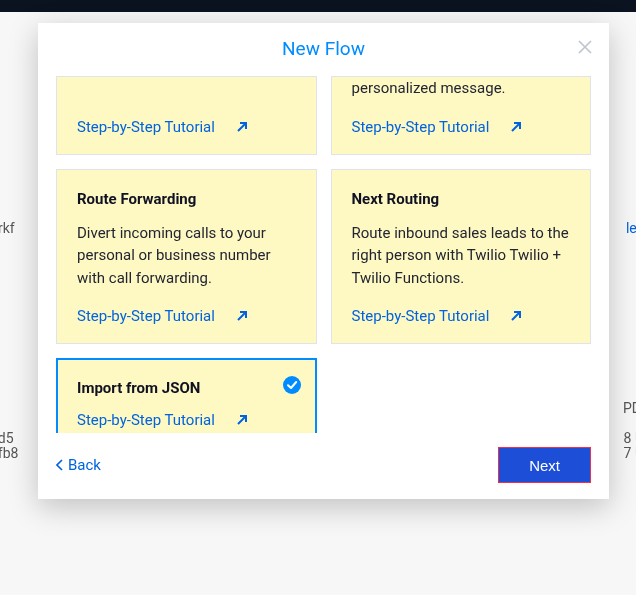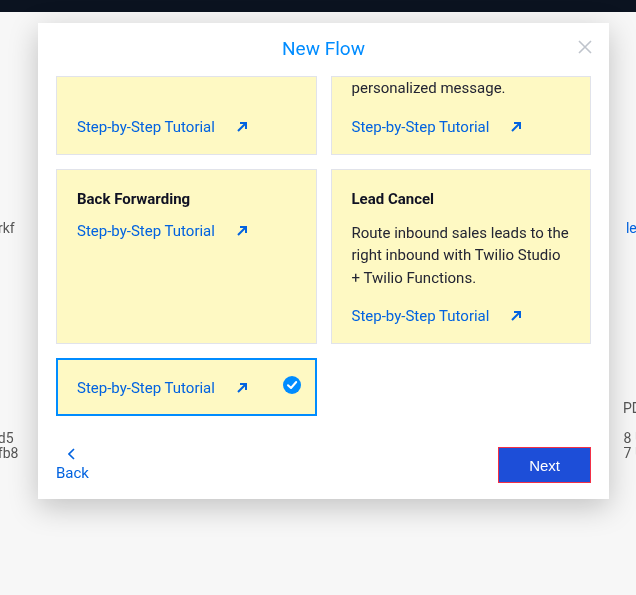--- a/index.html
+++ b/index.html
@@ -28,21 +28,21 @@
   .card.selected { border: 2px solid #008cff; padding: 19px 19px 17px; }
   .card-title { font-weight: 700; font-size: 15px; color: #101223; margin-bottom: 14px; }
   .card-desc { font-size: 15px; color: #232533; line-height: 1.5; margin-bottom: 18px; flex: 1; }
   .tutorial-link { display: inline-flex; align-items: center; gap: 20px; color: #0263e0; font-size: 15px; font-weight: 400; cursor: pointer; text-decoration: none; }
   .tutorial-link svg { width: 14px; height: 14px; }
   .check-badge { position: absolute; right: 14px; top: 16px; width: 18px; height: 18px; color: #008cff; }
   .check-badge svg { width: 18px; height: 18px; }
   .card.partial-top { padding-top: 0; }
   .card.partial-top .card-desc { margin-top: 0; }
   .modal-footer { display: flex; align-items: center; padding: 14px 18px 16px; }
-  .back-link { display: inline-flex; align-items: center; gap: 4px; color: #0263e0; font-size: 15px; cursor: pointer; flex-direction: column; }
+  .back-link { display: inline-flex; align-items: center; gap: 4px; color: #0263e0; font-size: 15px; cursor: pointer; }
   .back-link svg { width: 8px; height: 12px; }
   .footer-spacer { flex: 1; }
   .btn { height: 36px; padding: 0 22px; font-size: 15px; border: 1px solid #c8cbd4; background: #fff; color: #333; cursor: pointer; display: inline-flex; align-items: center; justify-content: center; }
   .btn + .btn { margin-left: 14px; }
   .btn.primary { background: #1d4ed8; color: #fff; border-color: #f22f46; padding: 0 30px; font-weight: 500; }
 </style>
 </head>
 <body>
 
 <div class="backdrop">
@@ -91,47 +91,49 @@
         <div class="card-desc">personalized message.</div>
         <a class="tutorial-link">
           <span>Step-by-Step Tutorial</span>
           <svg viewBox="0 0 14 14" fill="none" stroke="#0263e0" stroke-width="2">
               <path d="M3 11 L11 3 M5 3 H11 V9"></path>
             </svg>
         </a>
       </div>
 
       <div class="card">
-        <div class="card-title">Back Forwarding</div>
+        <div class="card-title">Route Forwarding</div>
+        <div class="card-desc">Divert incoming calls to your personal or business number with call forwarding.</div>
         <a class="tutorial-link">
           <span>Step-by-Step Tutorial</span>
           <svg viewBox="0 0 14 14" fill="none" stroke="#0263e0" stroke-width="2">
               <path d="M3 11 L11 3 M5 3 H11 V9"></path>
             </svg>
         </a>
       </div>
 
       <div class="card">
-        <div class="card-title">Lead Cancel</div>
-        <div class="card-desc">Route inbound sales leads to the right inbound with Twilio Studio + Twilio Functions.</div>
+        <div class="card-title">Next Routing</div>
+        <div class="card-desc">Route inbound sales leads to the right person with Twilio Twilio + Twilio Functions.</div>
         <a class="tutorial-link">
           <span>Step-by-Step Tutorial</span>
           <svg viewBox="0 0 14 14" fill="none" stroke="#0263e0" stroke-width="2">
               <path d="M3 11 L11 3 M5 3 H11 V9"></path>
             </svg>
         </a>
       </div>
 
       <div class="card selected">
         <div class="check-badge">
           <svg viewBox="0 0 18 18">
               <circle cx="9" cy="9" r="9" fill="#008cff"></circle>
               <path d="M5 9.2 L8 12 L13.2 6" fill="none" stroke="#fff" stroke-width="2" stroke-linecap="round" stroke-linejoin="round"></path>
             </svg>
         </div>
+        <div class="card-title">Import from JSON</div>
         <a class="tutorial-link">
           <span>Step-by-Step Tutorial</span>
           <svg viewBox="0 0 14 14" fill="none" stroke="#0263e0" stroke-width="2">
               <path d="M3 11 L11 3 M5 3 H11 V9"></path>
             </svg>
         </a>
       </div>
 
       <div></div>
 

